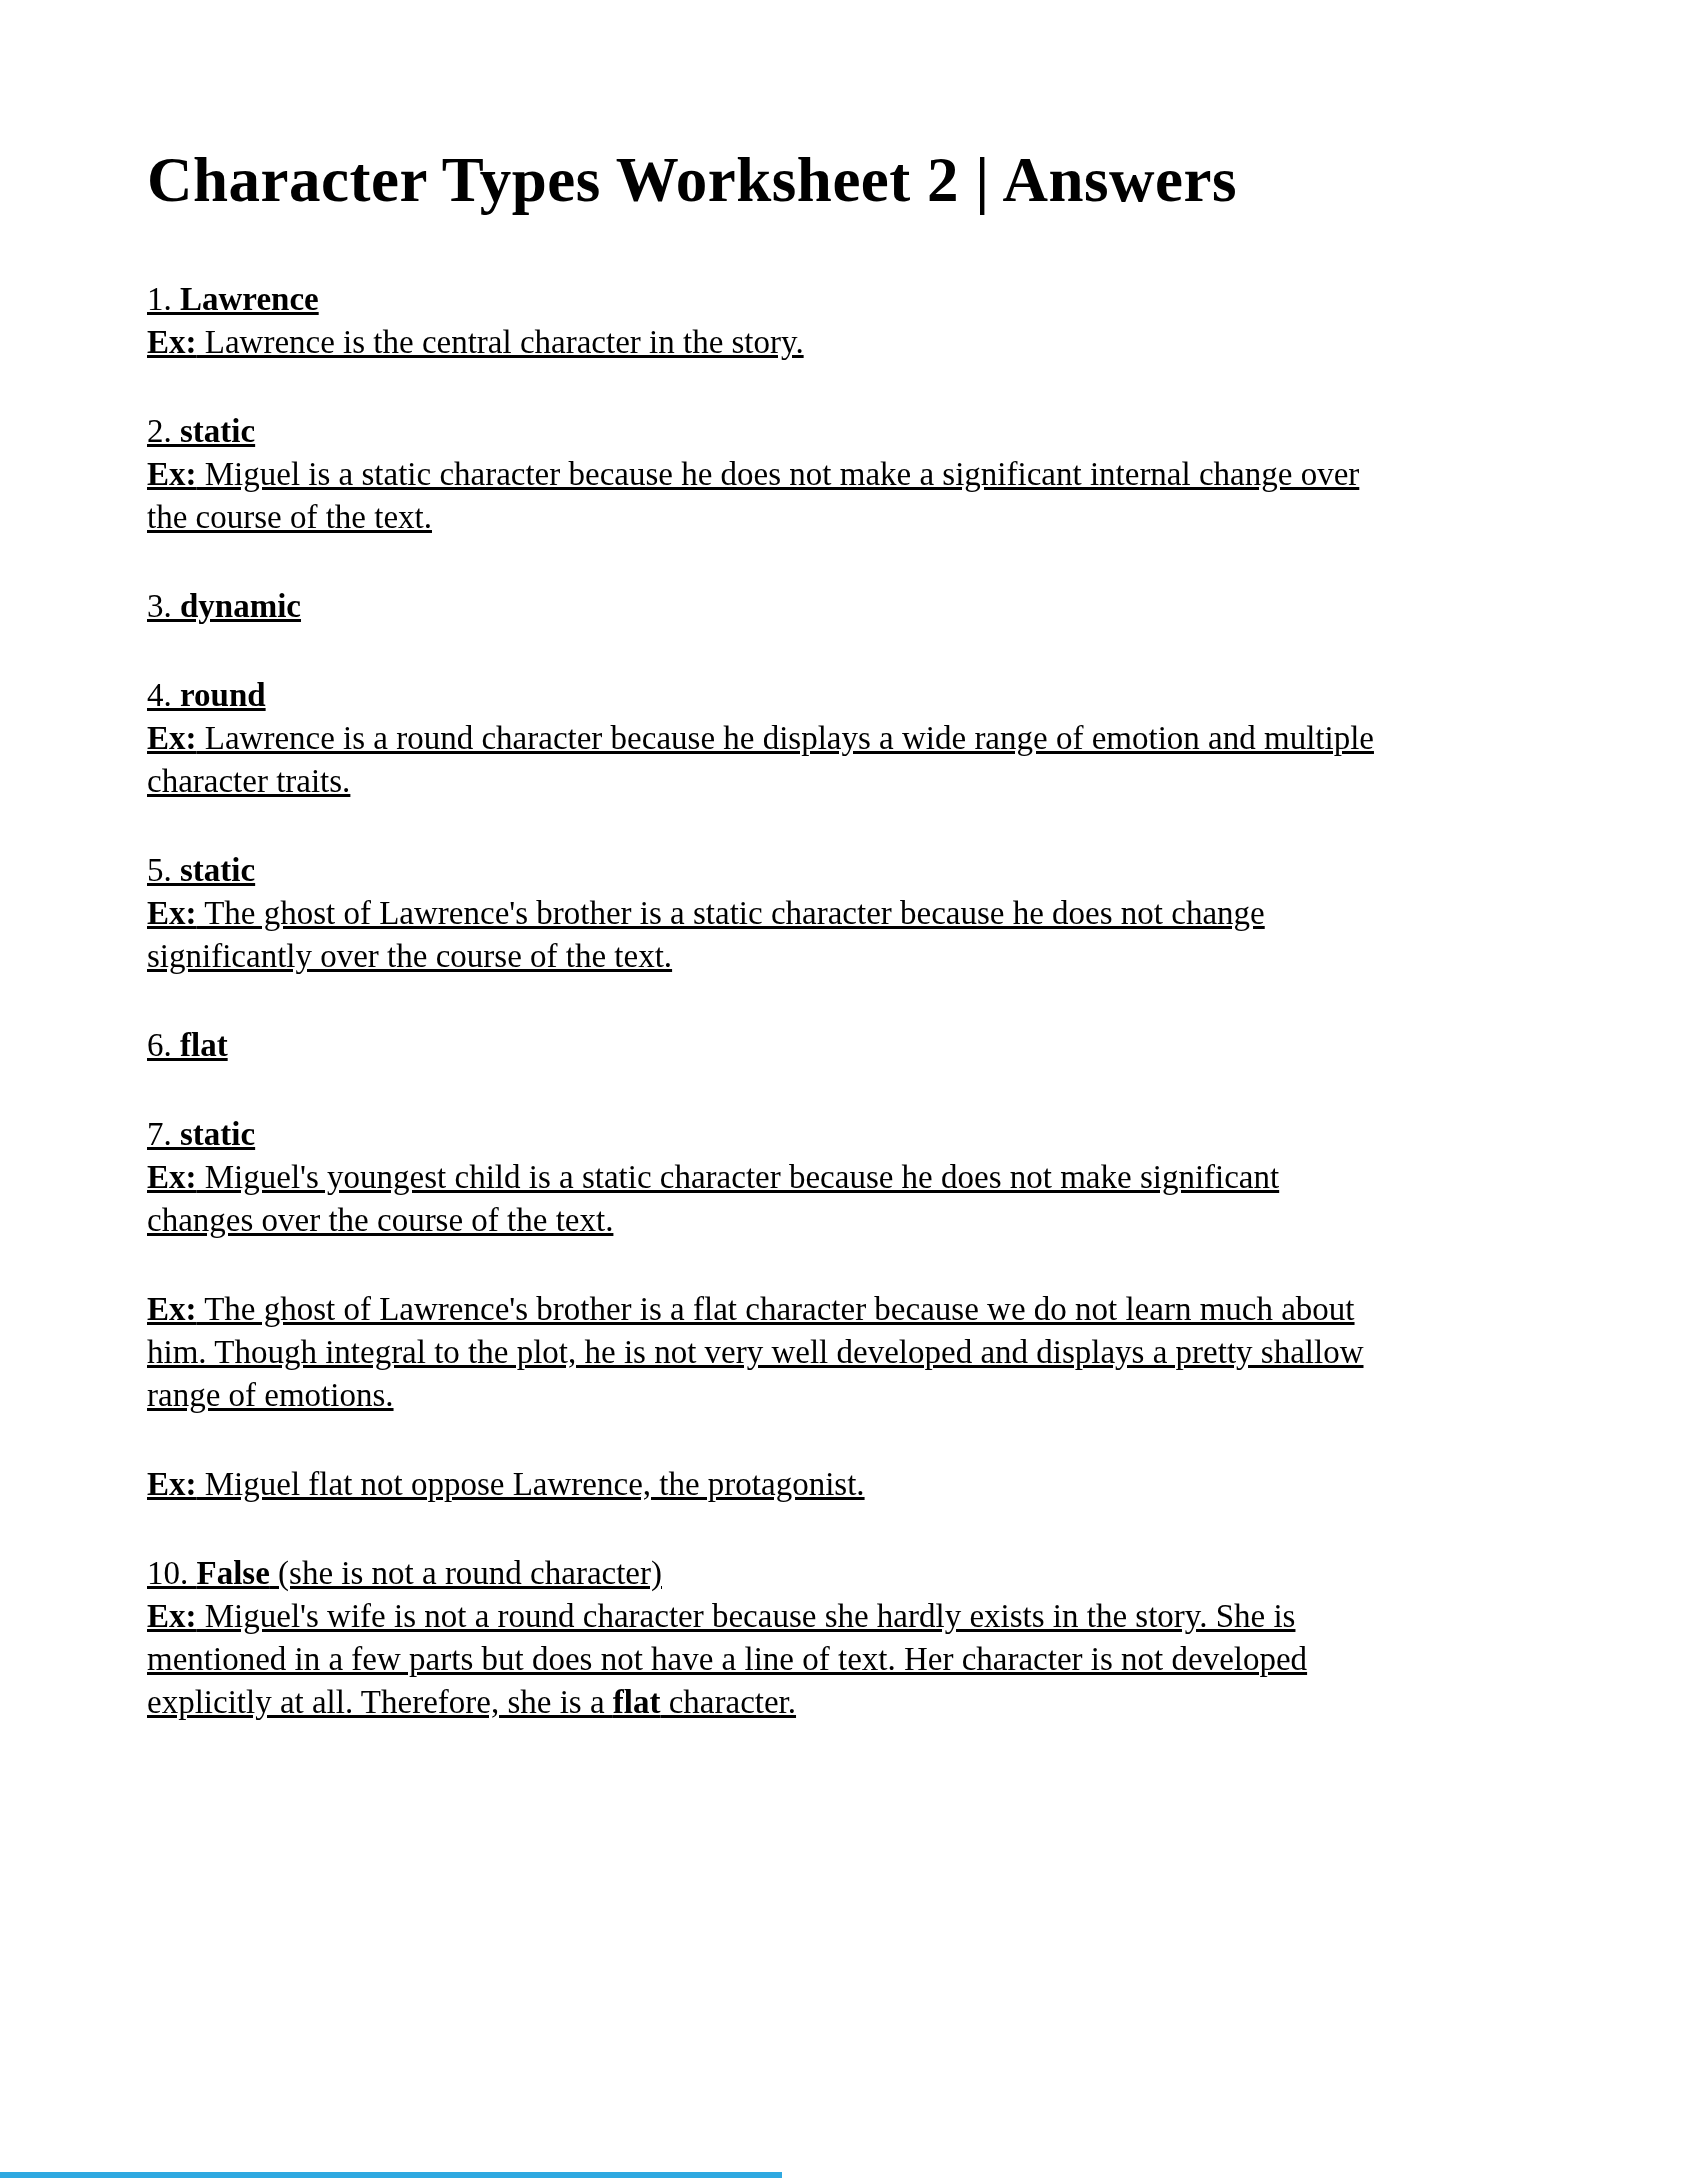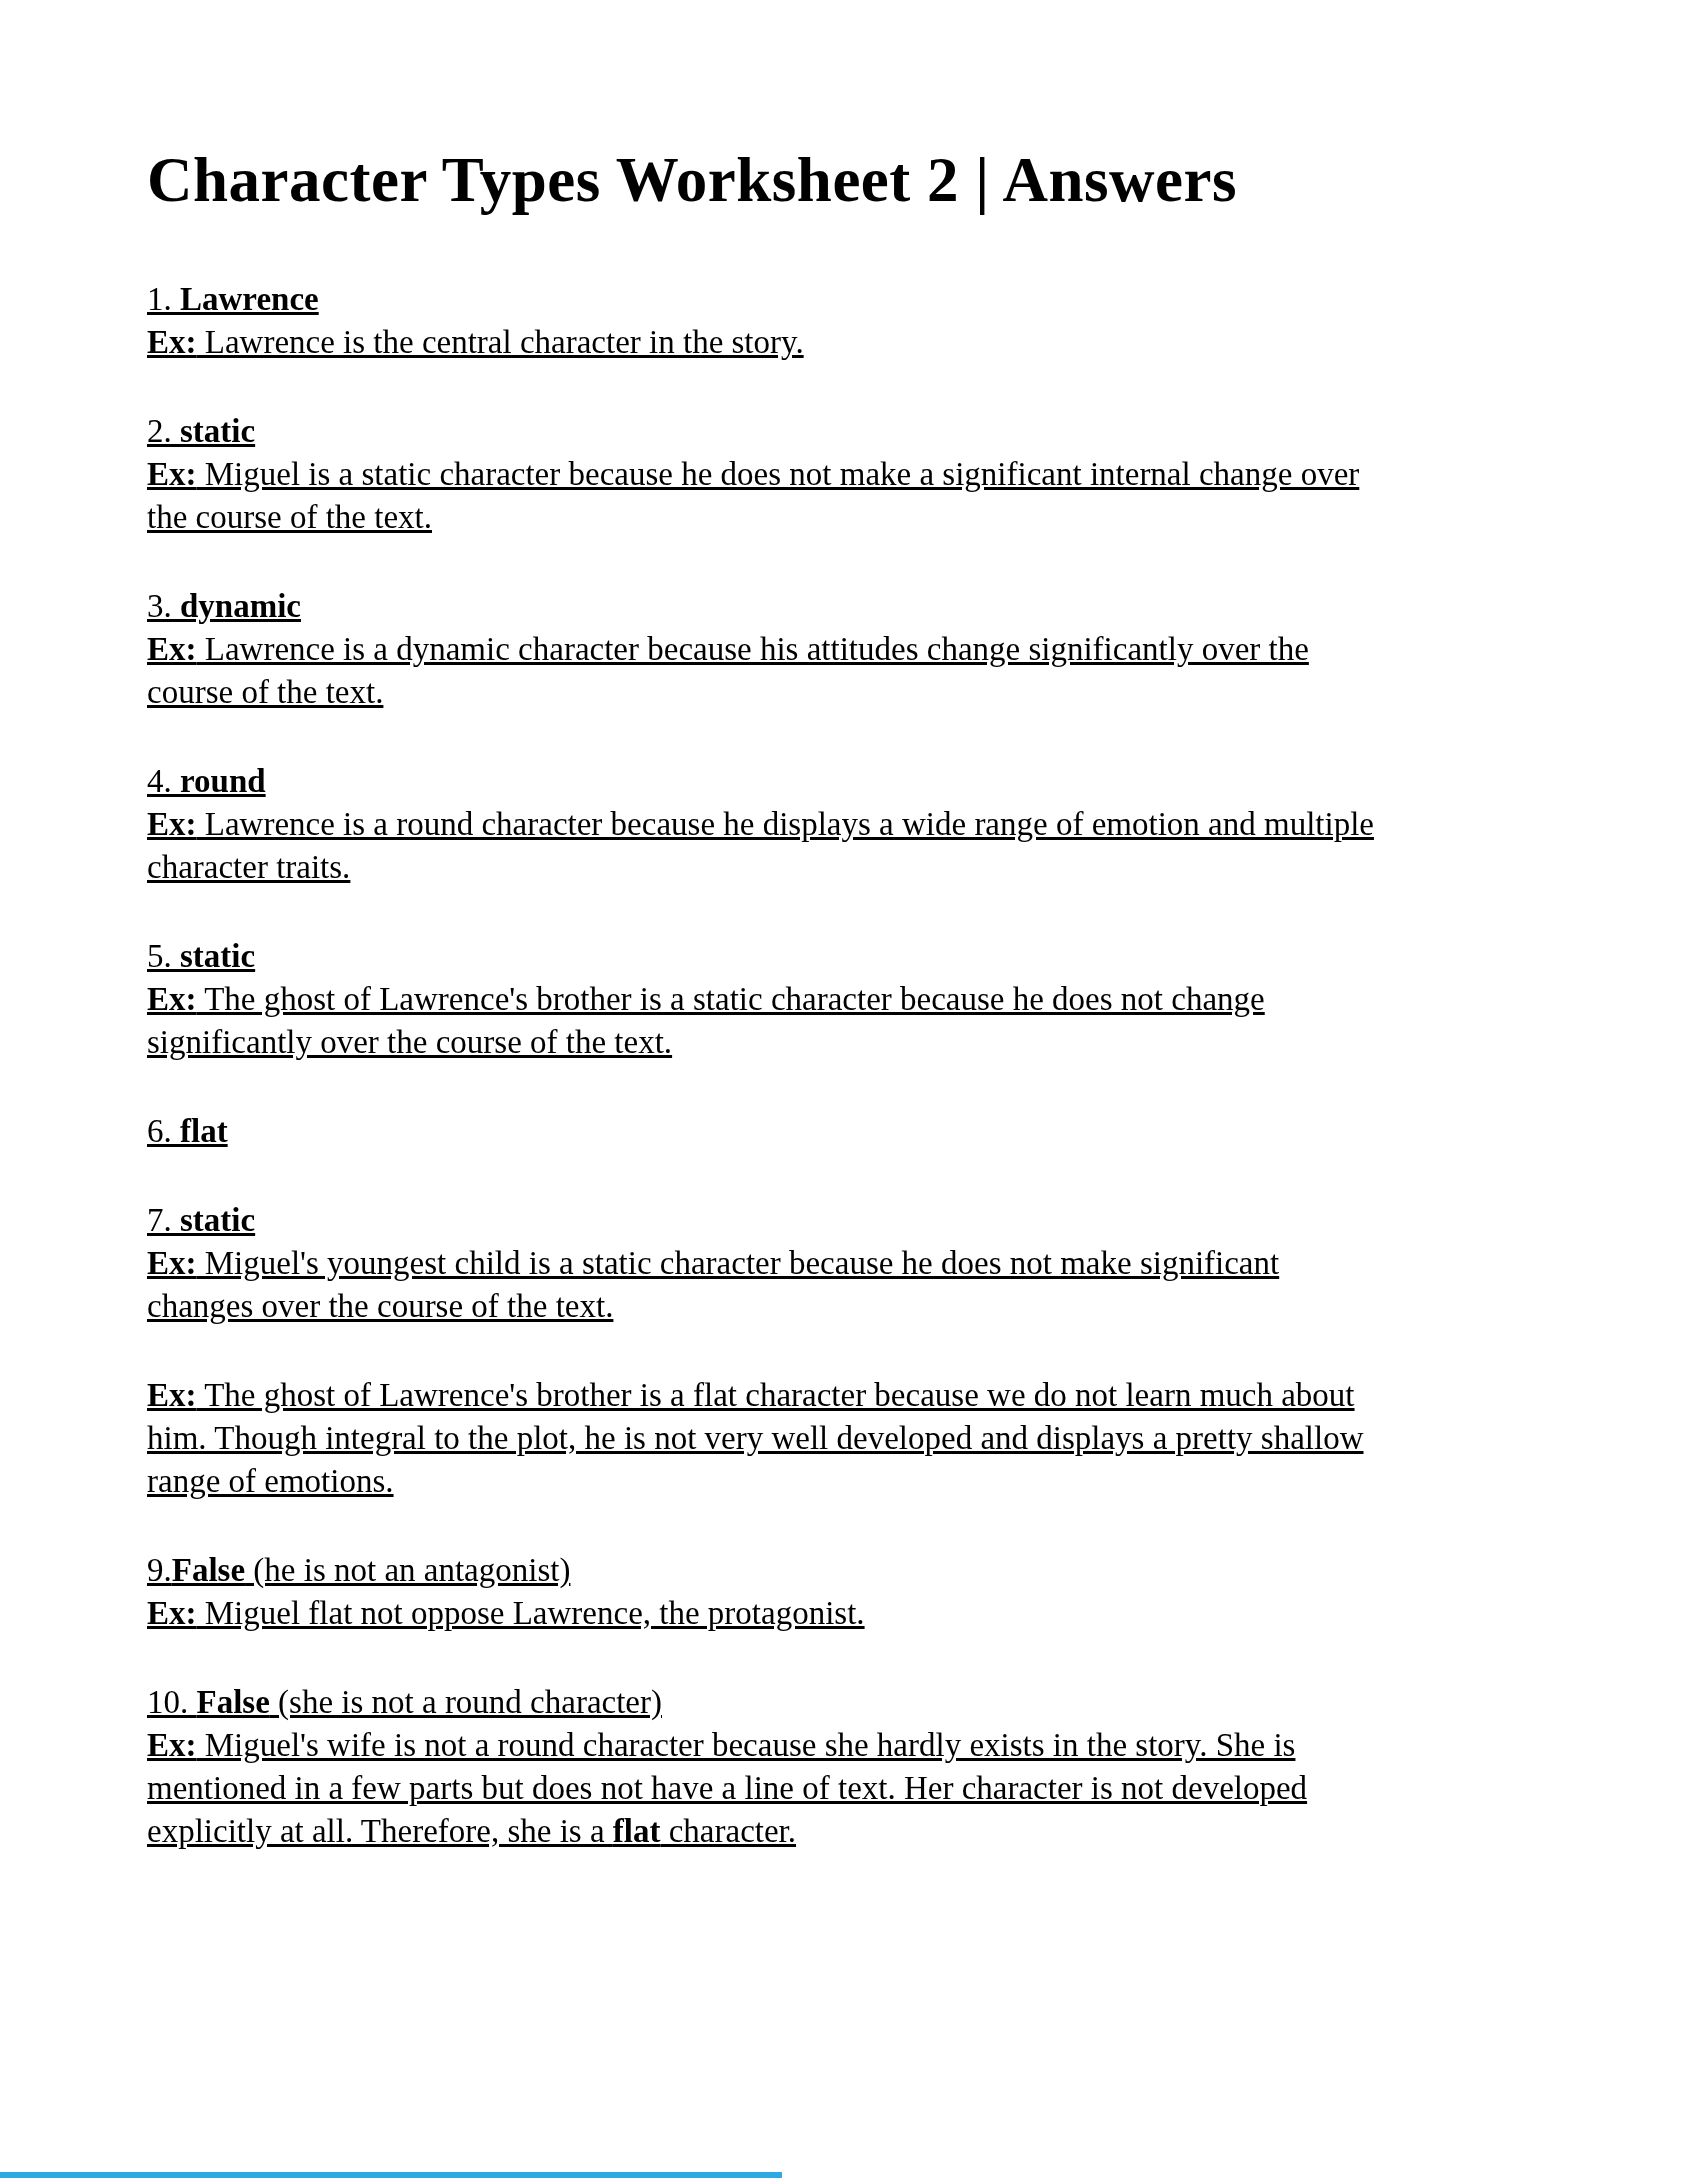--- a/index.html
+++ b/index.html
@@ -67,21 +67,20 @@
     <p><span class="ex-label">Ex:</span><span> Lawrence is the central character in the story.</span></p>
   </section>
 
   <section class="item">
     <p><span>2. </span><span class="answer">static</span><span></span></p>
     <p><span class="ex-label">Ex:</span><span> Miguel is a static character because he does not make a significant internal change over the course of the text.</span></p>
   </section>
 
   <section class="item">
     <p><span>3. </span><span class="answer">dynamic</span><span></span></p>
-    <p><span class="ex-label">Ex:</span><span> Lawrence is a dynamic character because his attitudes change significantly over the course of the text.</span></p>
   </section>
 
   <section class="item">
     <p><span>4. </span><span class="answer">round</span><span></span></p>
     <p><span class="ex-label">Ex:</span><span> Lawrence is a round character because he displays a wide range of emotion and multiple character traits.</span></p>
   </section>
 
   <section class="item">
     <p><span>5. </span><span class="answer">static</span><span></span></p>
     <p><span class="ex-label">Ex:</span><span> The ghost of Lawrence's brother is a static character because he does not change significantly over the course of the text.</span></p>
@@ -94,21 +93,20 @@
   <section class="item">
     <p><span>7. </span><span class="answer">static</span><span></span></p>
     <p><span class="ex-label">Ex:</span><span> Miguel's youngest child is a static character because he does not make significant changes over the course of the text.</span></p>
   </section>
 
   <section class="item">
     <p><span class="ex-label">Ex:</span><span> The ghost of Lawrence's brother is a flat character because we do not learn much about him. Though integral to the plot, he is not very well developed and displays a pretty shallow range of emotions.</span></p>
   </section>
 
   <section class="item">
-    <p><span>9.</span><span class="answer">False</span><span> (he is not an antagonist)</span></p>
     <p><span class="ex-label">Ex:</span><span> Miguel flat not oppose Lawrence, the protagonist.</span></p>
   </section>
 
   <section class="item">
     <p><span>10. </span><span class="answer">False</span><span> (she is not a round character)</span></p>
     <p><span class="ex-label">Ex:</span><span> Miguel's wife is not a round character because she hardly exists in the story. She is mentioned in a few parts but does not have a line of text. Her character is not developed explicitly at all. Therefore, she is a </span><span class="bold-inline">flat</span><span> character.</span></p>
   </section>
 
 </div>
 

